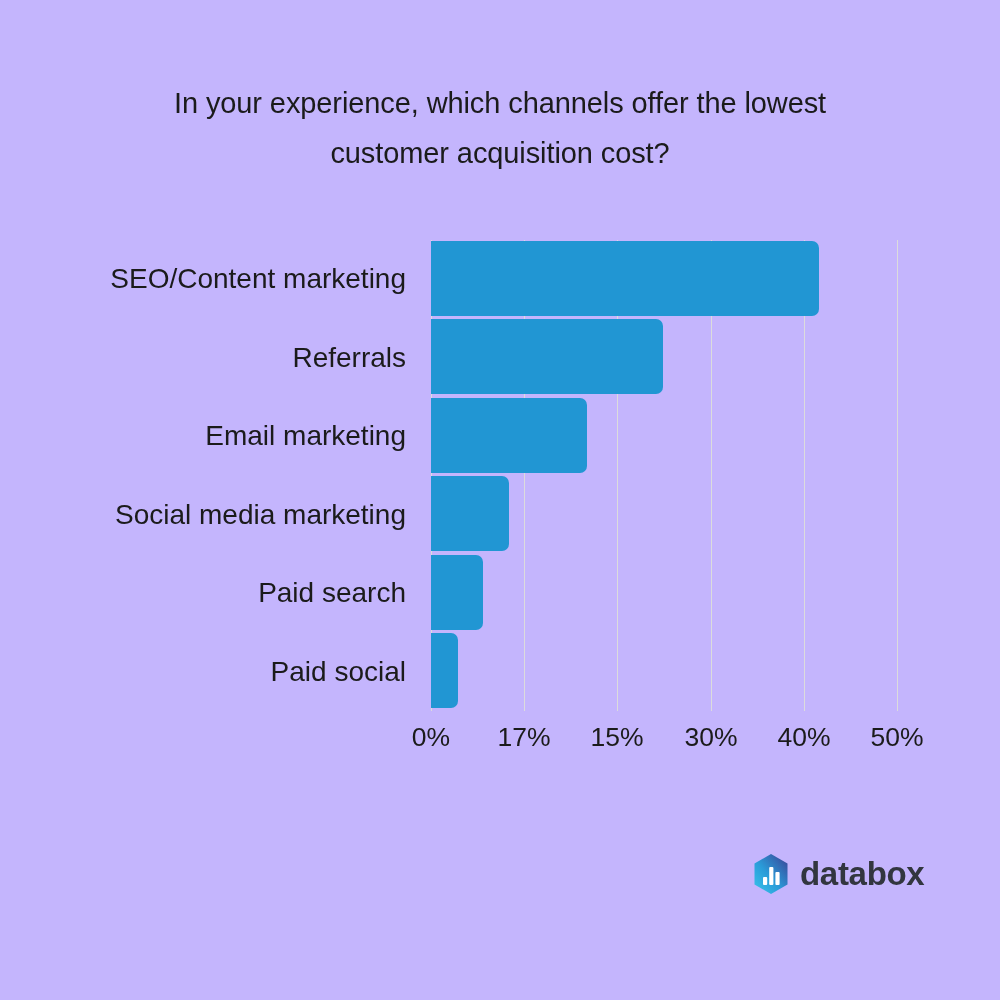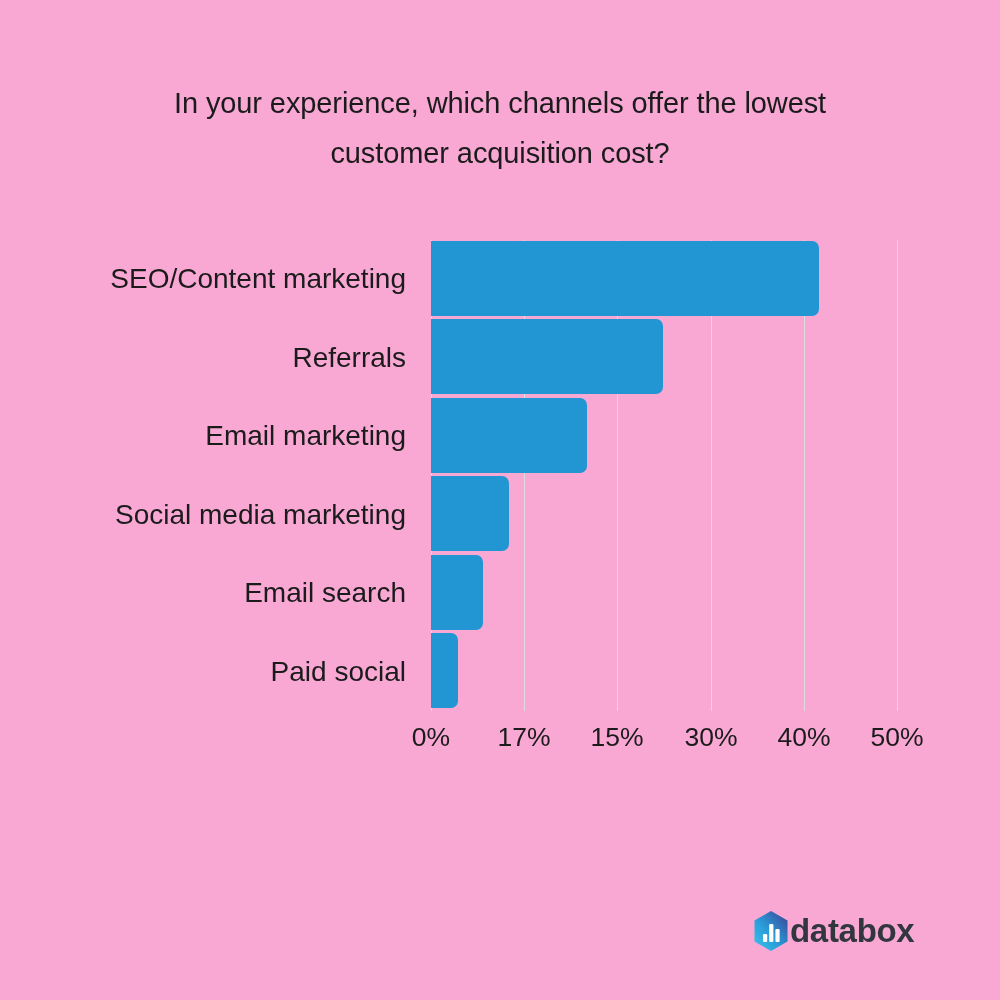--- a/index.html
+++ b/index.html
@@ -14,21 +14,21 @@
     height: 1000px;
     font-family: "Liberation Sans", sans-serif;
     color: #1a1a1a;
     overflow: hidden;
   }
 
   #chart-card {
     position: relative;
     width: 1000px;
     height: 1000px;
-    background: #f9a8d4;
+    background: #c4b5fd;
   }
 
   
   #chart-title {
     position: absolute;
     left: 80px;
     top: 78px;
     width: 840px;
     text-align: center;
     font-size: 29px;
@@ -112,23 +112,24 @@
     font-size: 26.5px;
     font-weight: 400;
     color: #1b1b1b;
     white-space: nowrap;
   }
 
   
   #logo {
     position: absolute;
     left: 752px;
-    top: 910px;
+    top: 853px;
     display: flex;
     align-items: flex-start;
+    gap: 10px;
   }
   #logo-mark { display: block; width: 38px; height: 42px; }
   #logo-word {
     font-size: 33px;
     font-weight: 700;
     letter-spacing: -0.3px;
     color: #32363f;
     line-height: 42px;
   }
 </style>
@@ -140,21 +141,21 @@
   <div id="chart-title">
     <span class="title-line">In your experience, which channels offer the lowest</span>
     <span class="title-line">customer acquisition cost?</span>
   </div>
 
   <div id="cat-labels">
     <div class="cat-label">SEO/Content marketing</div>
     <div class="cat-label">Referrals</div>
     <div class="cat-label">Email marketing</div>
     <div class="cat-label">Social media marketing</div>
-    <div class="cat-label">Email search</div>
+    <div class="cat-label">Paid search</div>
     <div class="cat-label">Paid social</div>
   </div>
 
   <div id="plot">
     <div class="gridline zero" style="left: 0px; background: rgb(220, 220, 220);"></div>
     <div class="gridline" style="left: 93px; background: rgb(220, 220, 220);"></div>
     <div class="gridline" style="left: 186px; background: rgb(220, 220, 220);"></div>
     <div class="gridline" style="left: 280px; background: rgb(220, 220, 220);"></div>
     <div class="gridline" style="left: 373px; background: rgb(220, 220, 220);"></div>
     <div class="gridline" style="left: 466px; background: rgb(220, 220, 220);"></div>

